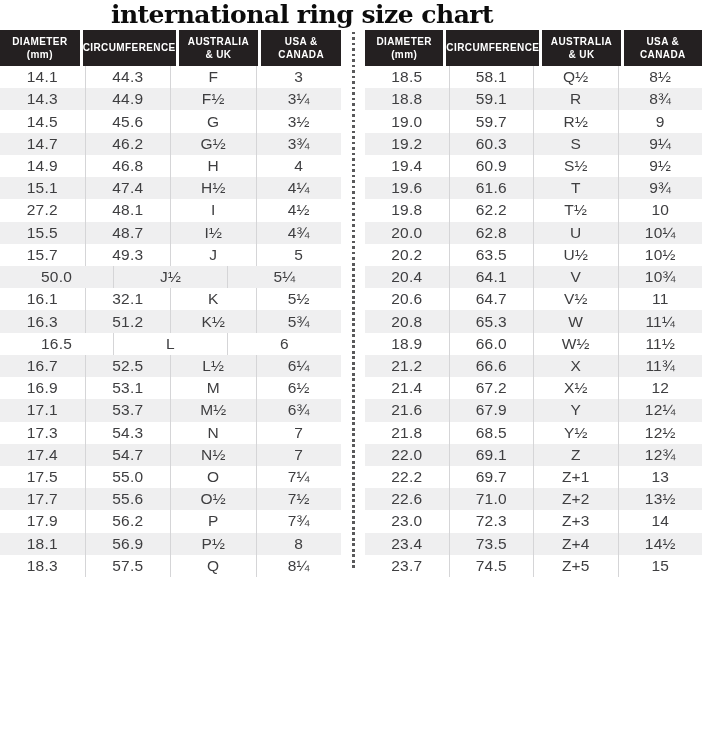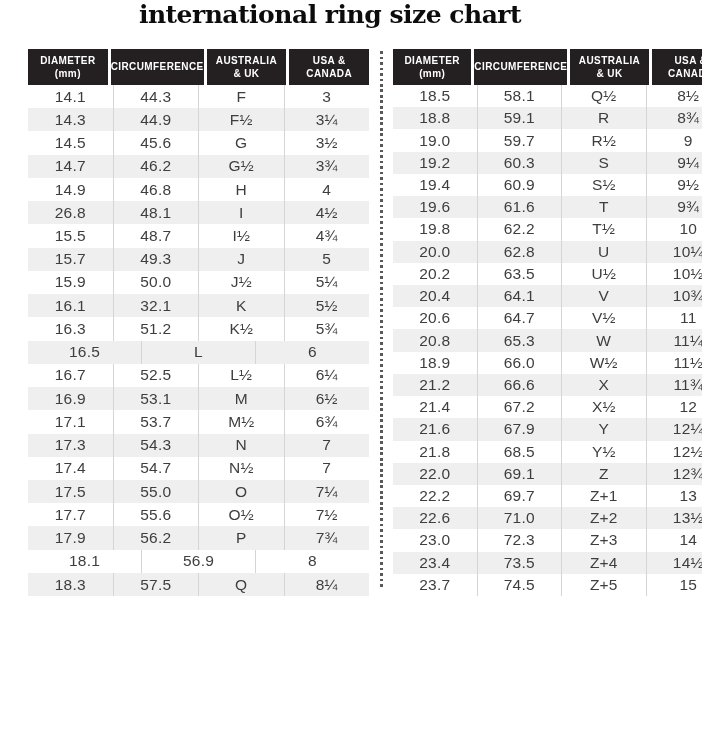--- a/index.html
+++ b/index.html
@@ -13,40 +13,38 @@
   }
   * { margin: 0; padding: 0; box-sizing: border-box; }
   html, body { background: #fff; }
   .page {
     width: 702px;
     height: 747px;
     background: var(--page-bg);
     font-family: "Liberation Sans", sans-serif;
     overflow: hidden;
     position: relative;
-    padding-left: 28px;
   }
   .title {
     height: 30px;
     width: 702px;
     text-align: center;
     transform: translateX(-49px);
     font-family: "DejaVu Serif", serif;
     font-weight: bold;
     font-size: 25px;
     line-height: 29px;
     letter-spacing: -0.5px;
     color: #0c0c0c;
     white-space: nowrap;
   }
   .tables {
     display: flex;
     height: 547px;
     width: 702px;
-    margin-top: 19px;
   }
   .table {
     display: flex;
     flex-direction: column;
     height: 100%;
   }
   .table.left  { width: 341px; }
   .table.right { width: 337px; }
   .divider {
     width: 24px;
@@ -151,39 +149,44 @@
             <div class="cell">G½</div>
             <div class="cell">3¾</div>
           </div>
           <div class="row">
             <div class="cell">14.9</div>
             <div class="cell">46.8</div>
             <div class="cell">H</div>
             <div class="cell">4</div>
           </div>
           <div class="row">
-            <div class="cell">26.8</div>
+            <div class="cell">15.1</div>
+            <div class="cell">47.4</div>
+            <div class="cell">H½</div>
+            <div class="cell">4¼</div>
+          </div>
+          <div class="row">
+            <div class="cell">27.2</div>
             <div class="cell">48.1</div>
             <div class="cell">I</div>
             <div class="cell">4½</div>
           </div>
           <div class="row">
             <div class="cell">15.5</div>
             <div class="cell">48.7</div>
             <div class="cell">I½</div>
             <div class="cell">4¾</div>
           </div>
           <div class="row">
             <div class="cell">15.7</div>
             <div class="cell">49.3</div>
             <div class="cell">J</div>
             <div class="cell">5</div>
           </div>
           <div class="row">
-            <div class="cell">15.9</div>
             <div class="cell">50.0</div>
             <div class="cell">J½</div>
             <div class="cell">5¼</div>
           </div>
           <div class="row">
             <div class="cell">16.1</div>
             <div class="cell">32.1</div>
             <div class="cell">K</div>
             <div class="cell">5½</div>
           </div>
@@ -242,20 +245,21 @@
           </div>
           <div class="row">
             <div class="cell">17.9</div>
             <div class="cell">56.2</div>
             <div class="cell">P</div>
             <div class="cell">7¾</div>
           </div>
           <div class="row">
             <div class="cell">18.1</div>
             <div class="cell">56.9</div>
+            <div class="cell">P½</div>
             <div class="cell">8</div>
           </div>
           <div class="row">
             <div class="cell">18.3</div>
             <div class="cell">57.5</div>
             <div class="cell">Q</div>
             <div class="cell">8¼</div>
           </div>
         </div>
     </div>

